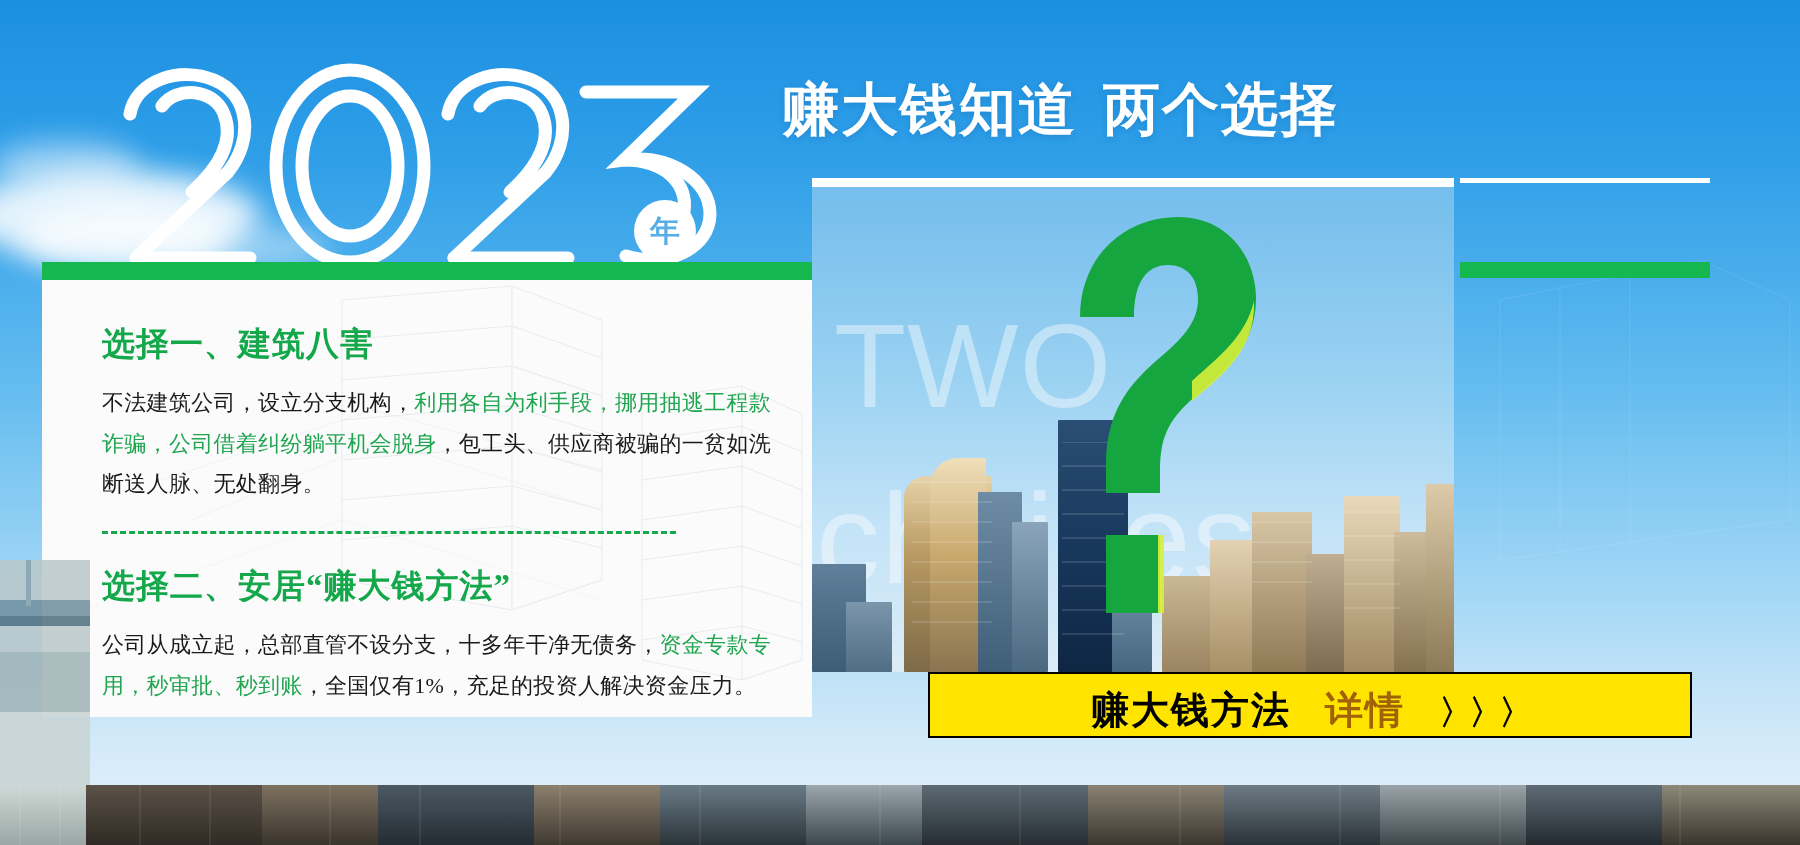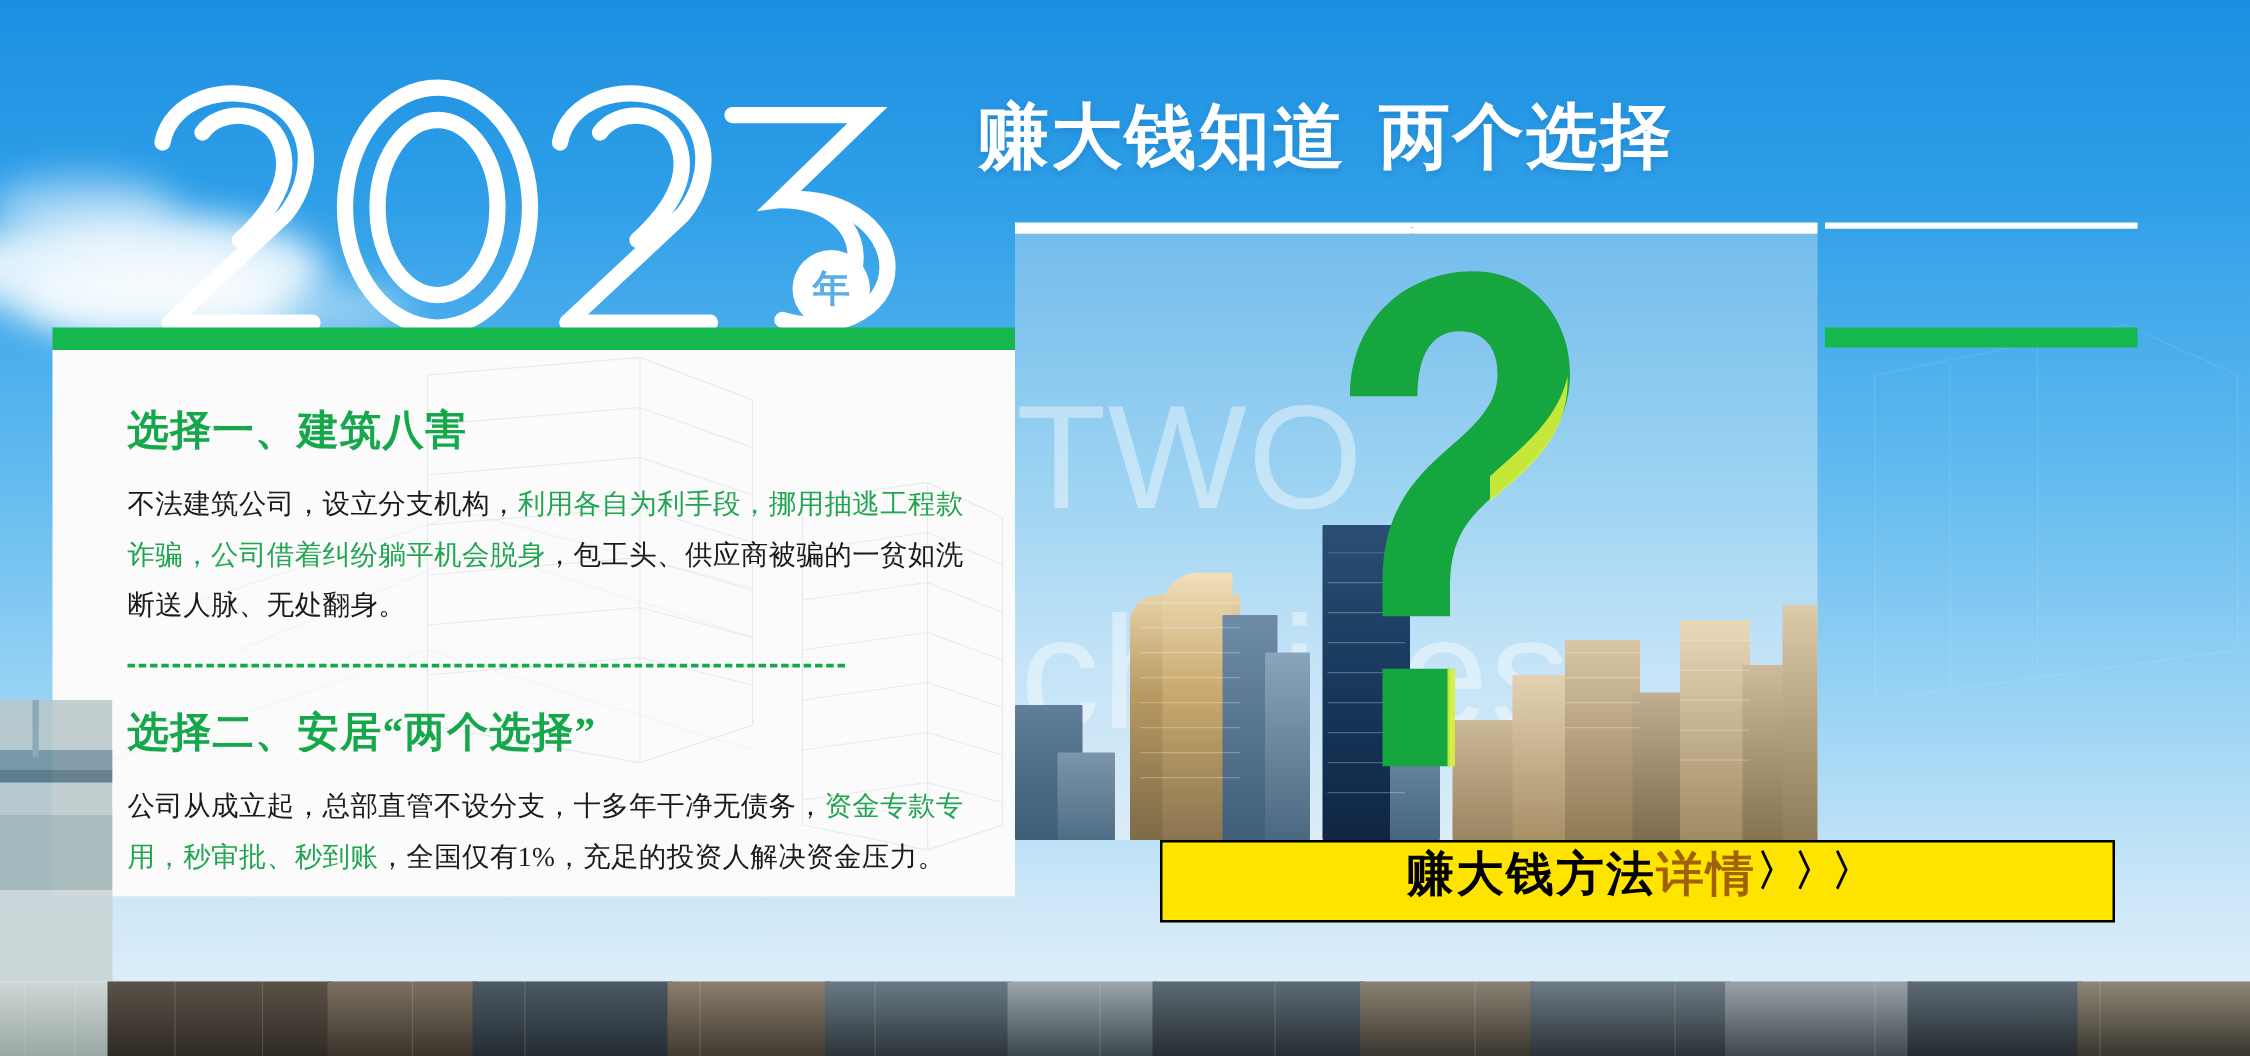--- a/index.html
+++ b/index.html
@@ -44,35 +44,35 @@
   }
   .panel-topline{position:absolute;left:812px;top:178px;width:642px;height:5px;background:#fff;}
   .panel-topline2{position:absolute;left:1460px;top:178px;width:250px;height:5px;background:#fff;}
   .panel-divider{position:absolute;left:1128px;top:182px;width:3px;height:60px;background:#0b2a3d;opacity:.85;}
 
   .wm{
     position:absolute;color:rgba(255,255,255,.42);
     font-size:118px;font-weight:400;letter-spacing:1px;line-height:1;
     white-space:nowrap;pointer-events:none;
   }
-  .wm-two{left:1px;top:120px;}
+  .wm-two{left:22px;top:120px;}
   .wm-choices{left:4px;top:288px;font-size:128px;}
 
   
   .skyline{position:absolute;left:0;bottom:0;width:100%;height:230px;}
   .bld{position:absolute;bottom:0;border-radius:1px;}
 
   
   .qmark{position:absolute;left:228px;top:22px;width:220px;height:420px;}
 
   
   .cta{
     position:absolute;left:928px;top:672px;width:760px;height:62px;
     background:#ffe400;border:2px solid #000;
-    display:flex;align-items:flex-start;justify-content:center;
+    display:flex;align-items:flex-end;justify-content:center;gap:34px;
   }
   .cta-main{color:#000;font-size:38px;font-weight:700;letter-spacing:2px;}
   .cta-sub{color:#a16207;font-size:38px;font-weight:700;letter-spacing:2px;}
   .cta-arrows{color:#000;font-size:34px;font-weight:700;letter-spacing:-4px;}
 
   
   .card-bar{position:absolute;left:42px;top:262px;width:770px;height:18px;background:#14b84f;}
   .card{
     position:absolute;left:42px;top:280px;width:770px;height:437px;
     background:#fbfbfb;overflow:hidden;
@@ -216,21 +216,21 @@
 
     <div class="card-inner">
 
       <h2 class="sec-title">选择一、建筑八害</h2>
       <p class="sec-body">
         <span>不法建筑公司，设立分支机构，</span><span class="g">利用各自为利手段，挪用抽逃工程款诈骗，公司借着纠纷躺平机会脱身</span><span>，包工头、供应商被骗的一贫如洗断送人脉、无处翻身。</span>
       </p>
 
       <div class="dashed"></div>
 
-      <h2 class="sec-title sec2">选择二、安居“两个选择”</h2>
+      <h2 class="sec-title sec2">选择二、安居“赚大钱方法”</h2>
       <p class="sec-body">
         <span>公司从成立起，总部直管不设分支，十多年干净无债务，</span><span class="g">资金专款专用，秒审批、秒到账</span><span>，全国仅有1%，充足的投资人解决资金压力。</span>
       </p>
     </div>
   </div>
 
   <div class="bottom-strip">
     <div class="strip-seg" style="left:0;width:90px;background:linear-gradient(180deg,#cfd8d6,#9aa7a4);"></div>
     <div class="strip-seg" style="left:86px;width:180px;background:linear-gradient(180deg,#5b5248,#2f2a24);"></div>
     <div class="strip-seg" style="left:262px;width:120px;background:linear-gradient(180deg,#7d7161,#3a342c);"></div>

